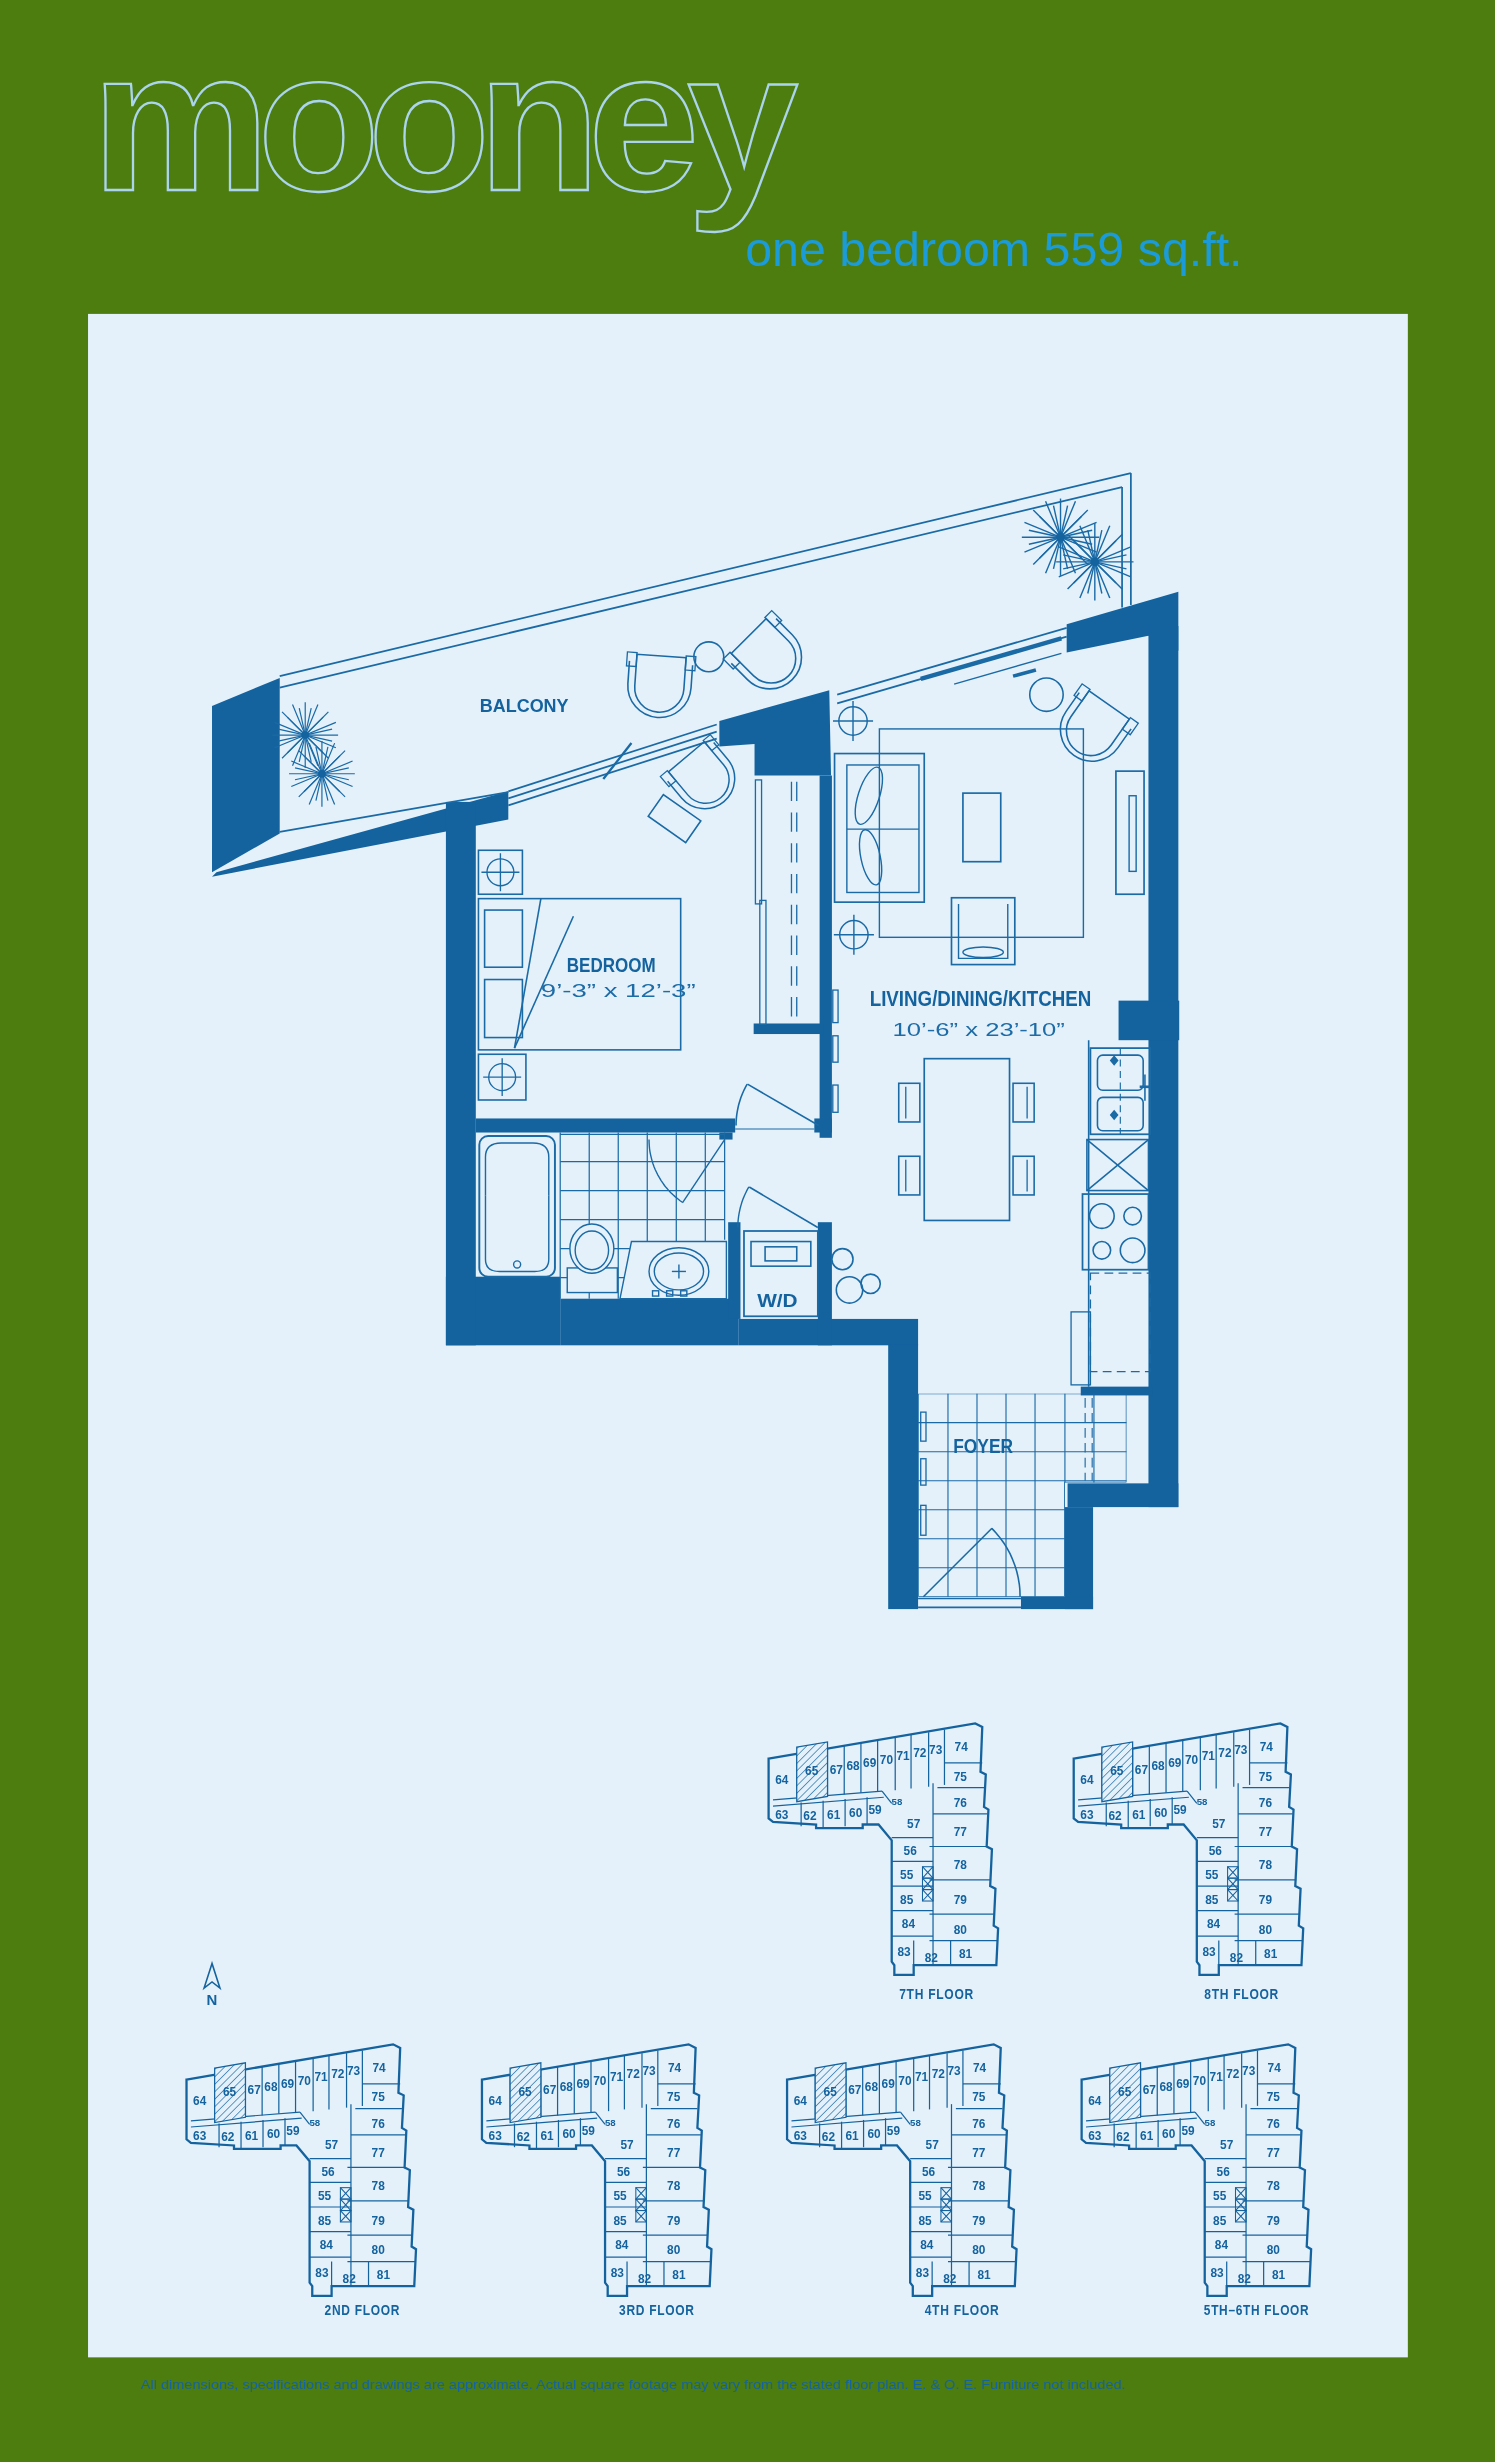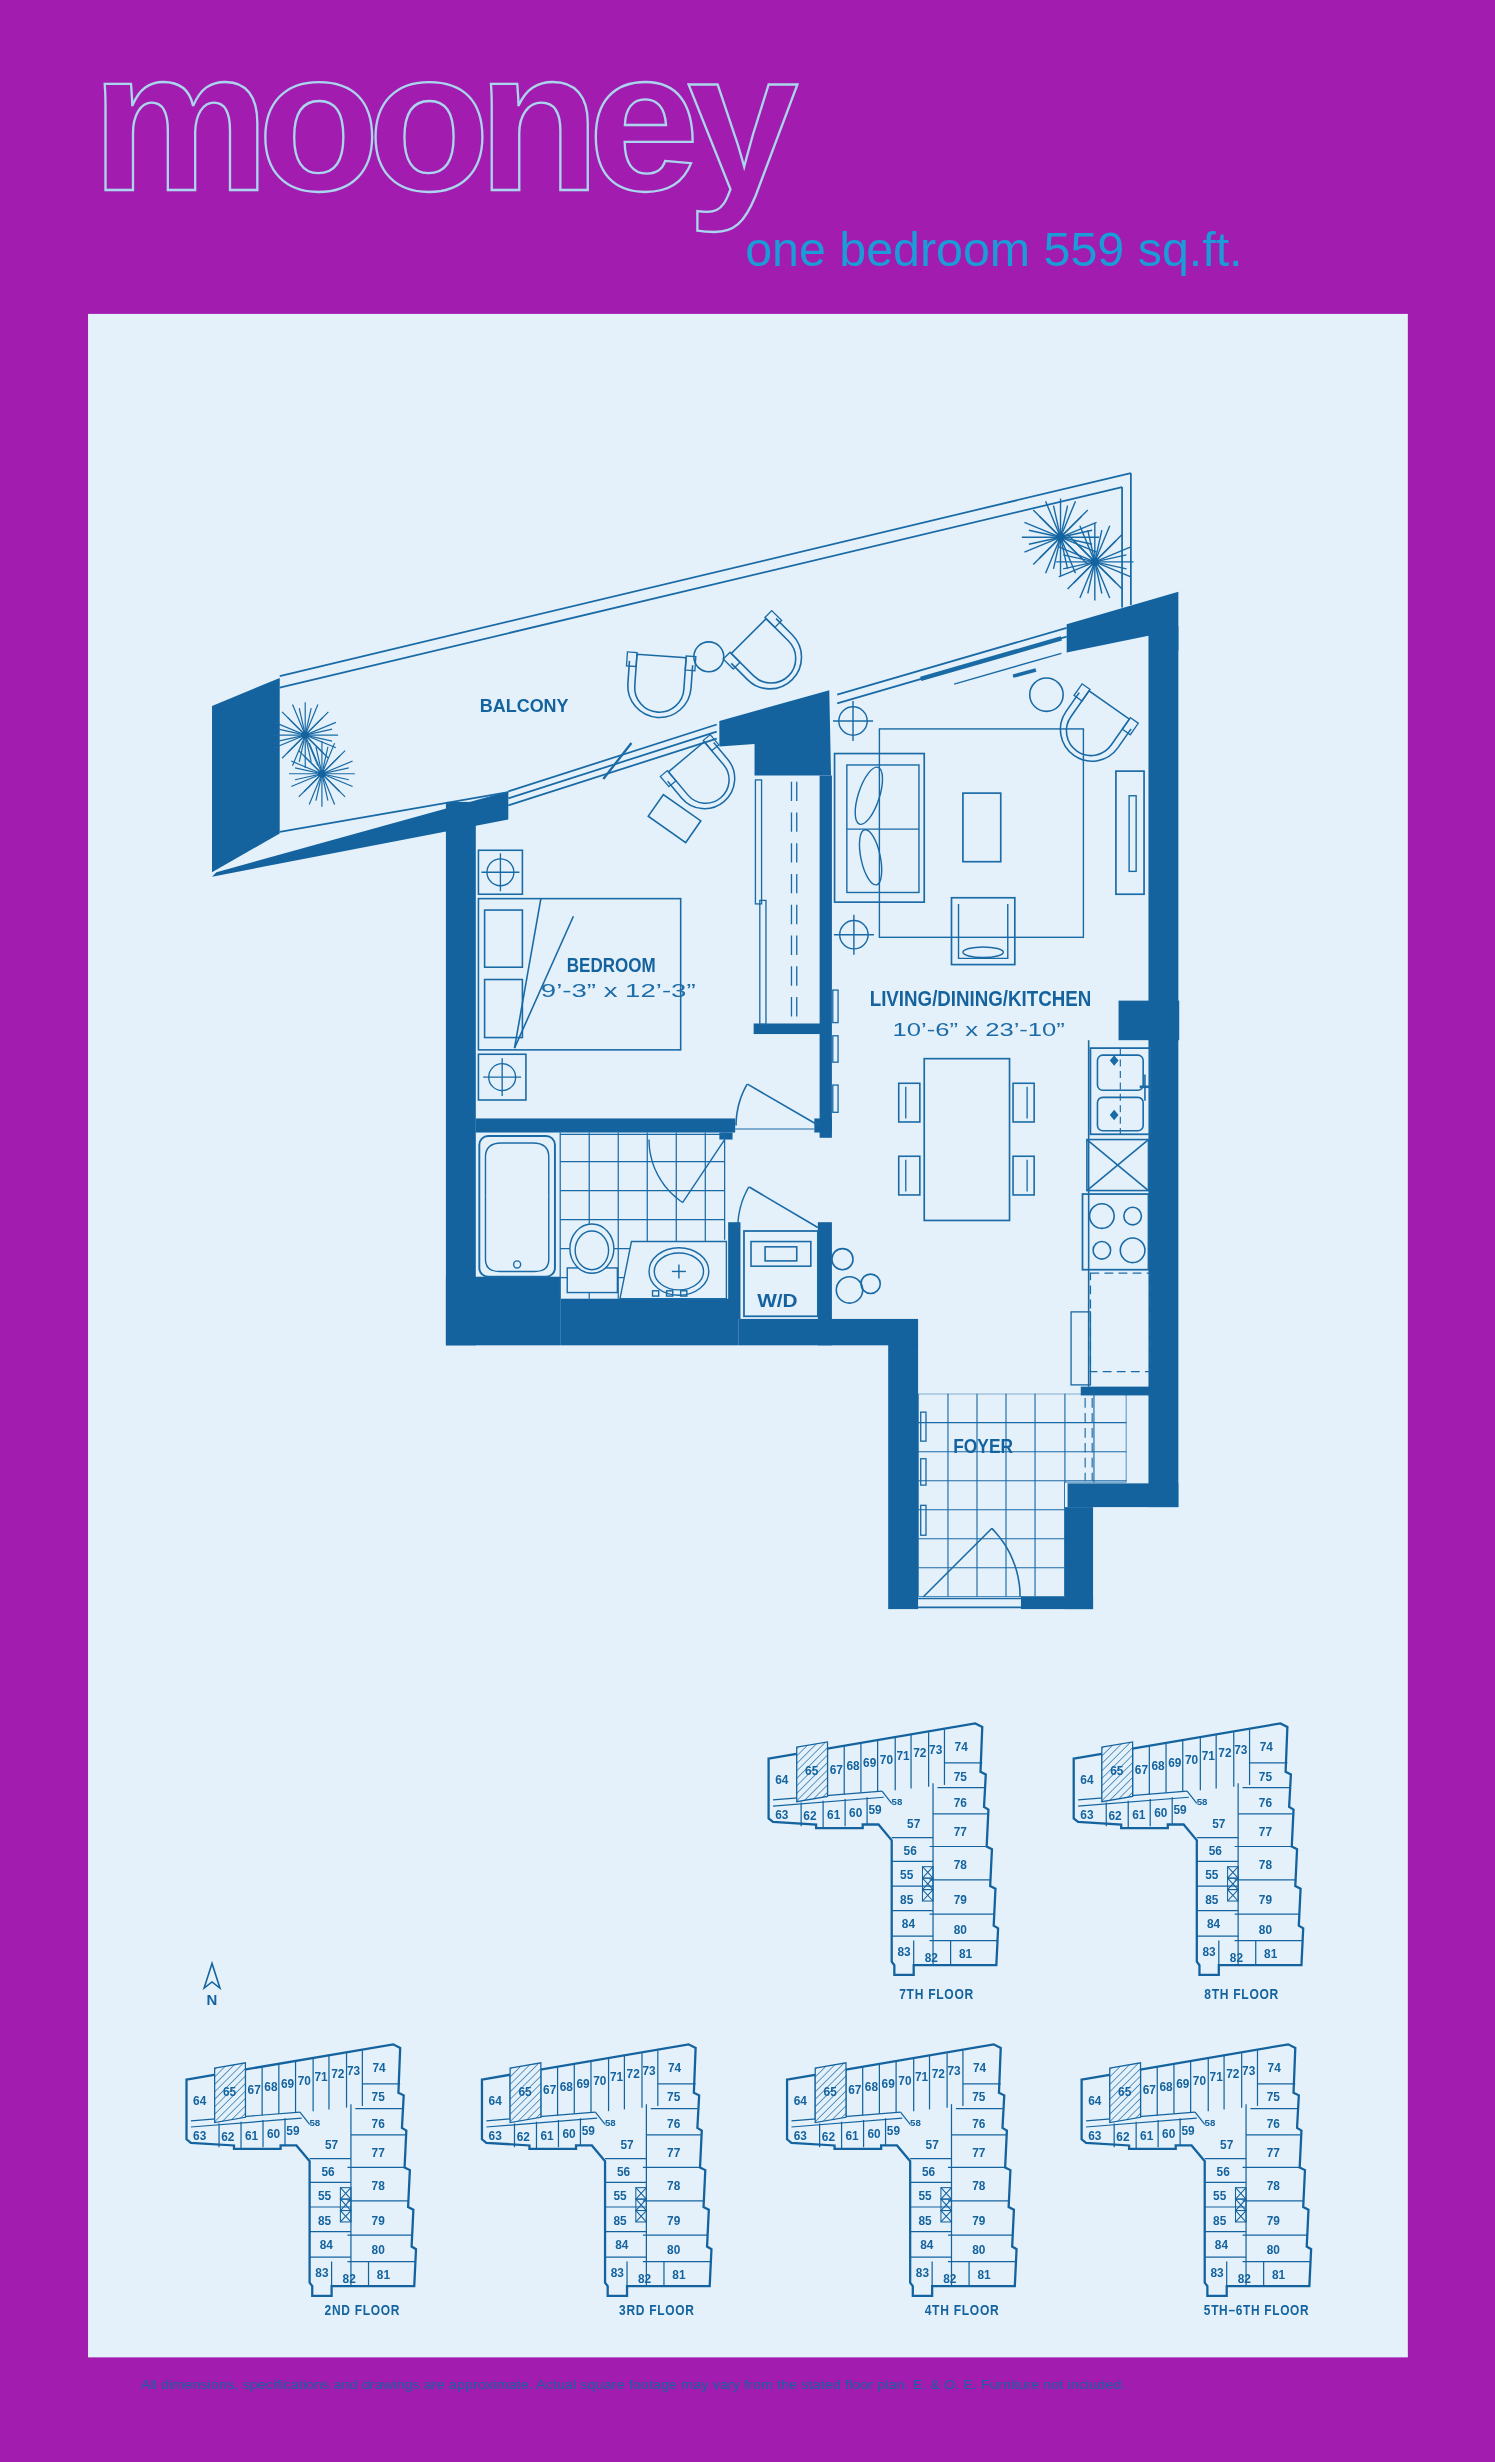--- a/index.html
+++ b/index.html
@@ -1,16 +1,16 @@
 <!DOCTYPE html>
 <html style="font-size:14px"><head>
 <meta charset="utf-8">
 <style>
   html,body{margin:0;padding:0;background:#ffffff;}
-  .page{position:relative;width:1495px;height:2462px;background:#a21caf;overflow:hidden;
+  .page{position:relative;width:1495px;height:2462px;background:#4d7c0f;overflow:hidden;
         font-family:"Liberation Sans",sans-serif;}
 </style>
 </head>
 <body>
 <div class="page">
 <svg width="1495" height="2462" viewBox="0 0 1700 2800">
 
   <defs>
     <pattern id="hatch" width="6" height="6" patternTransform="rotate(45)" patternUnits="userSpaceOnUse">
       <rect width="6" height="6" fill="#e4f1fa"></rect>

